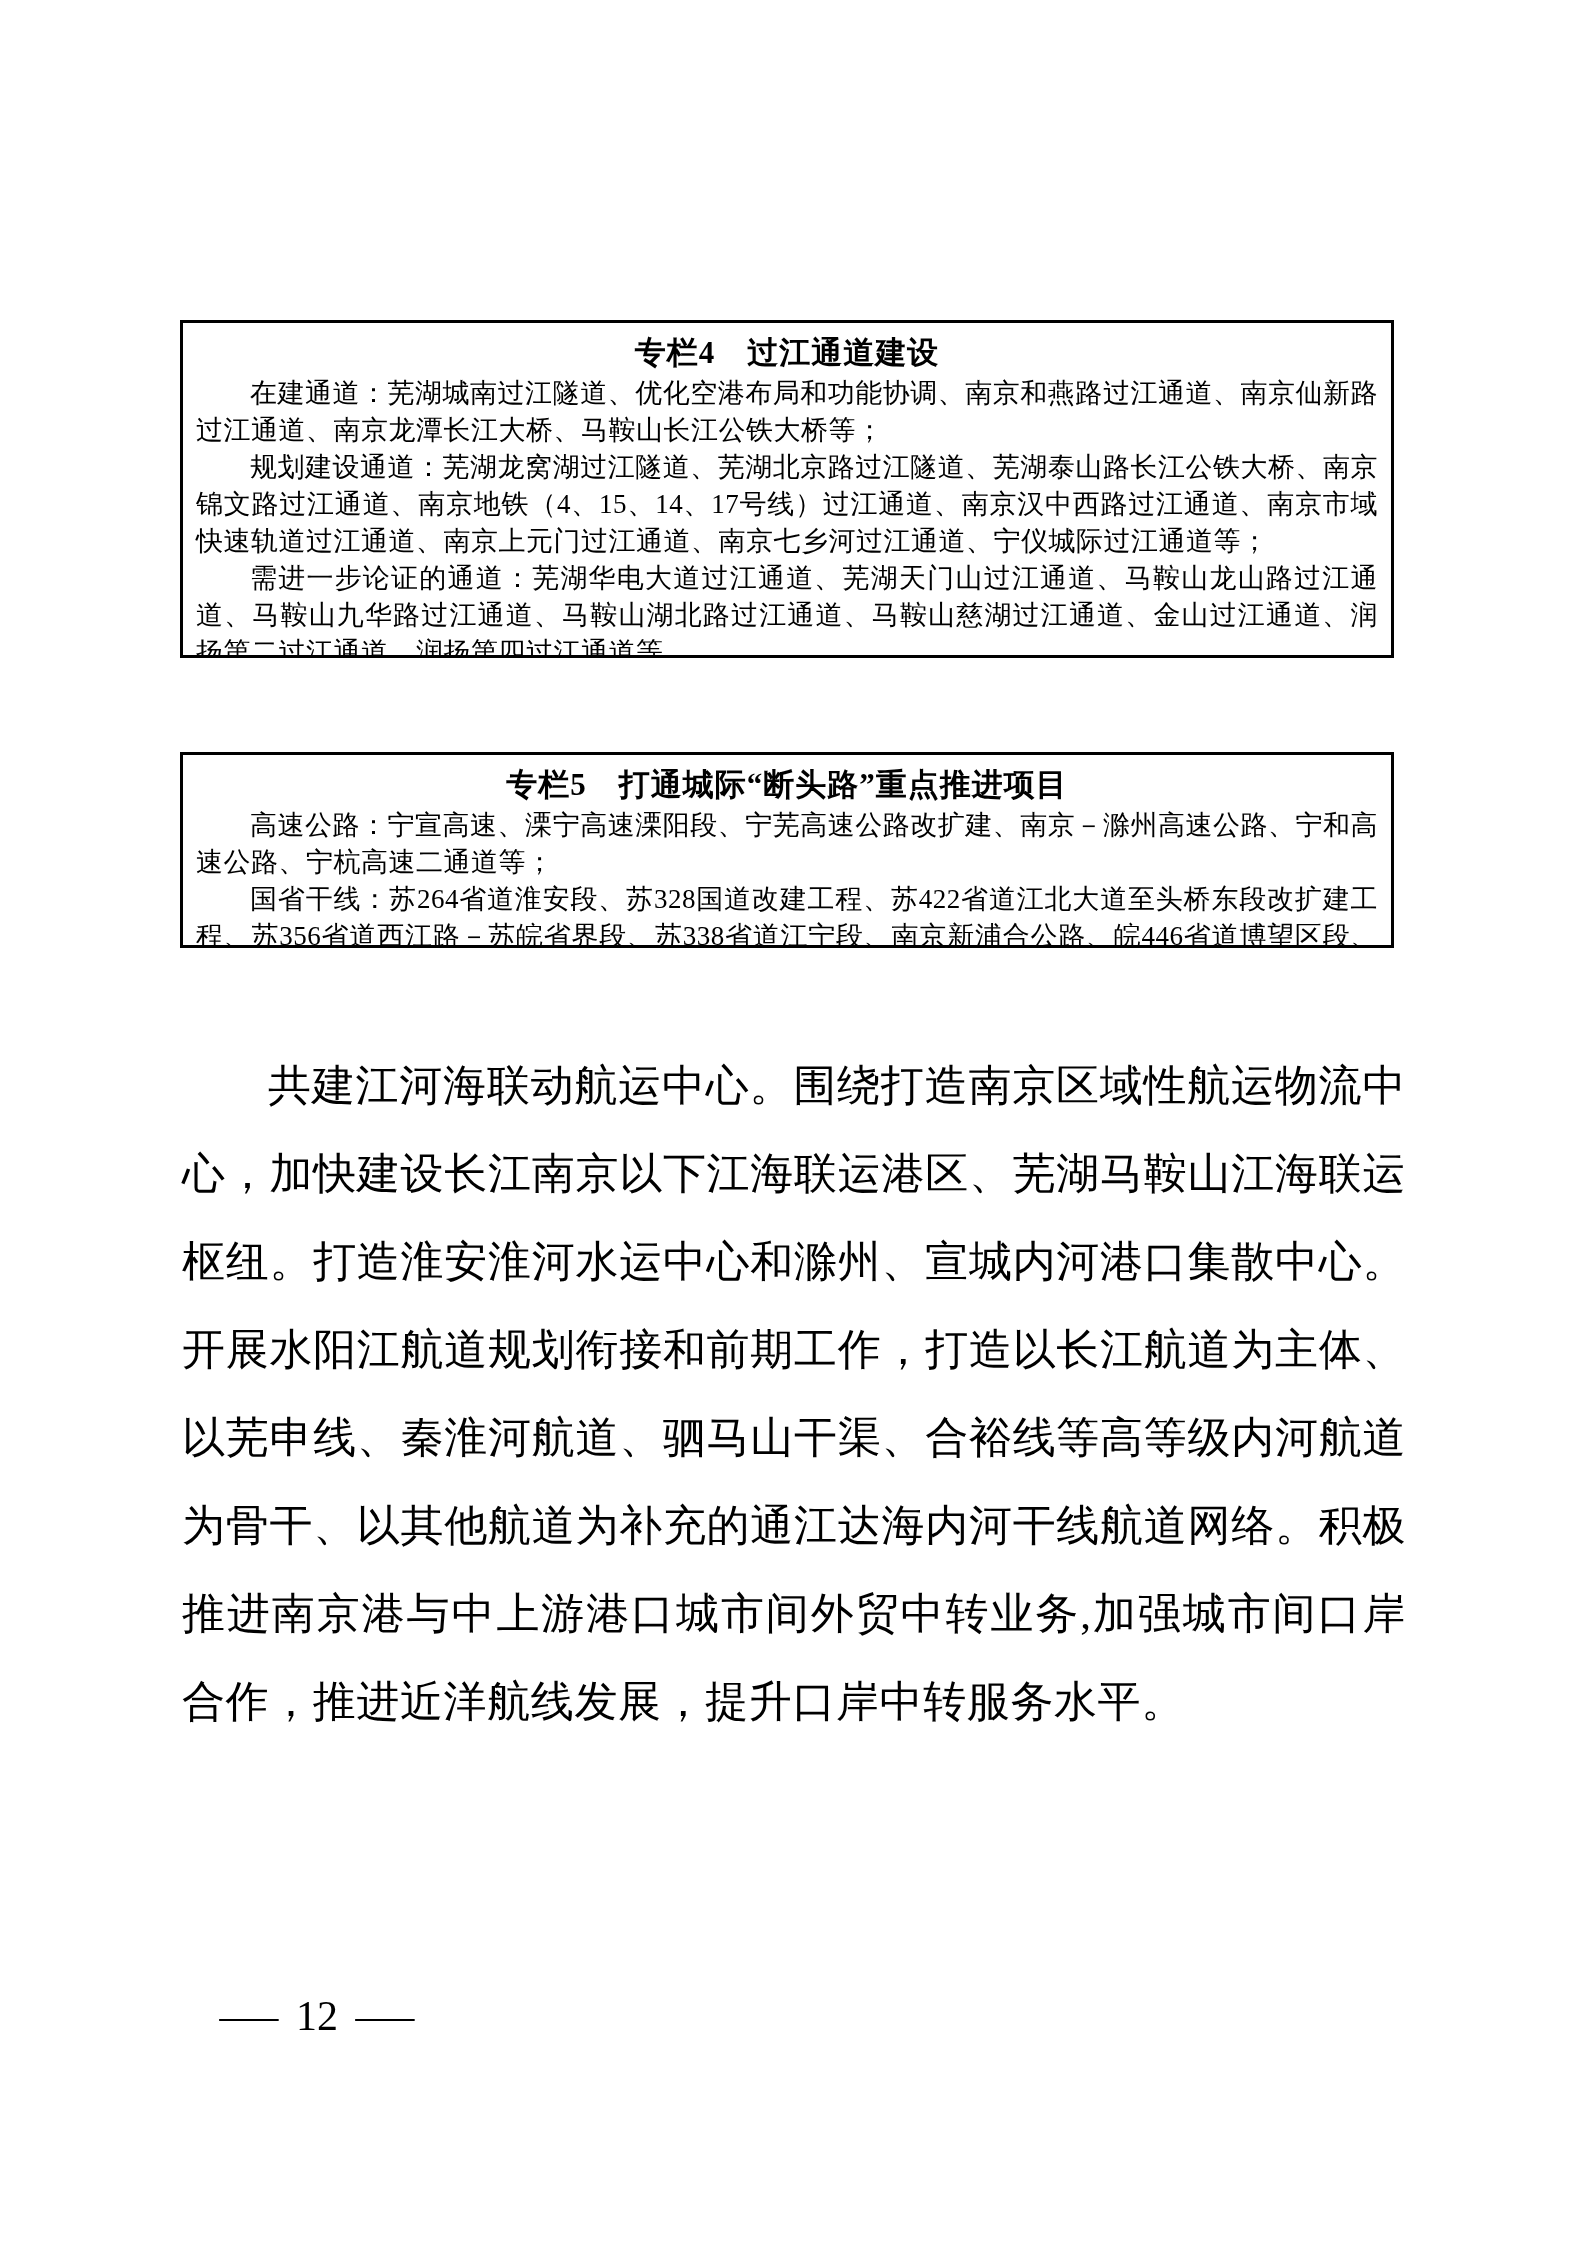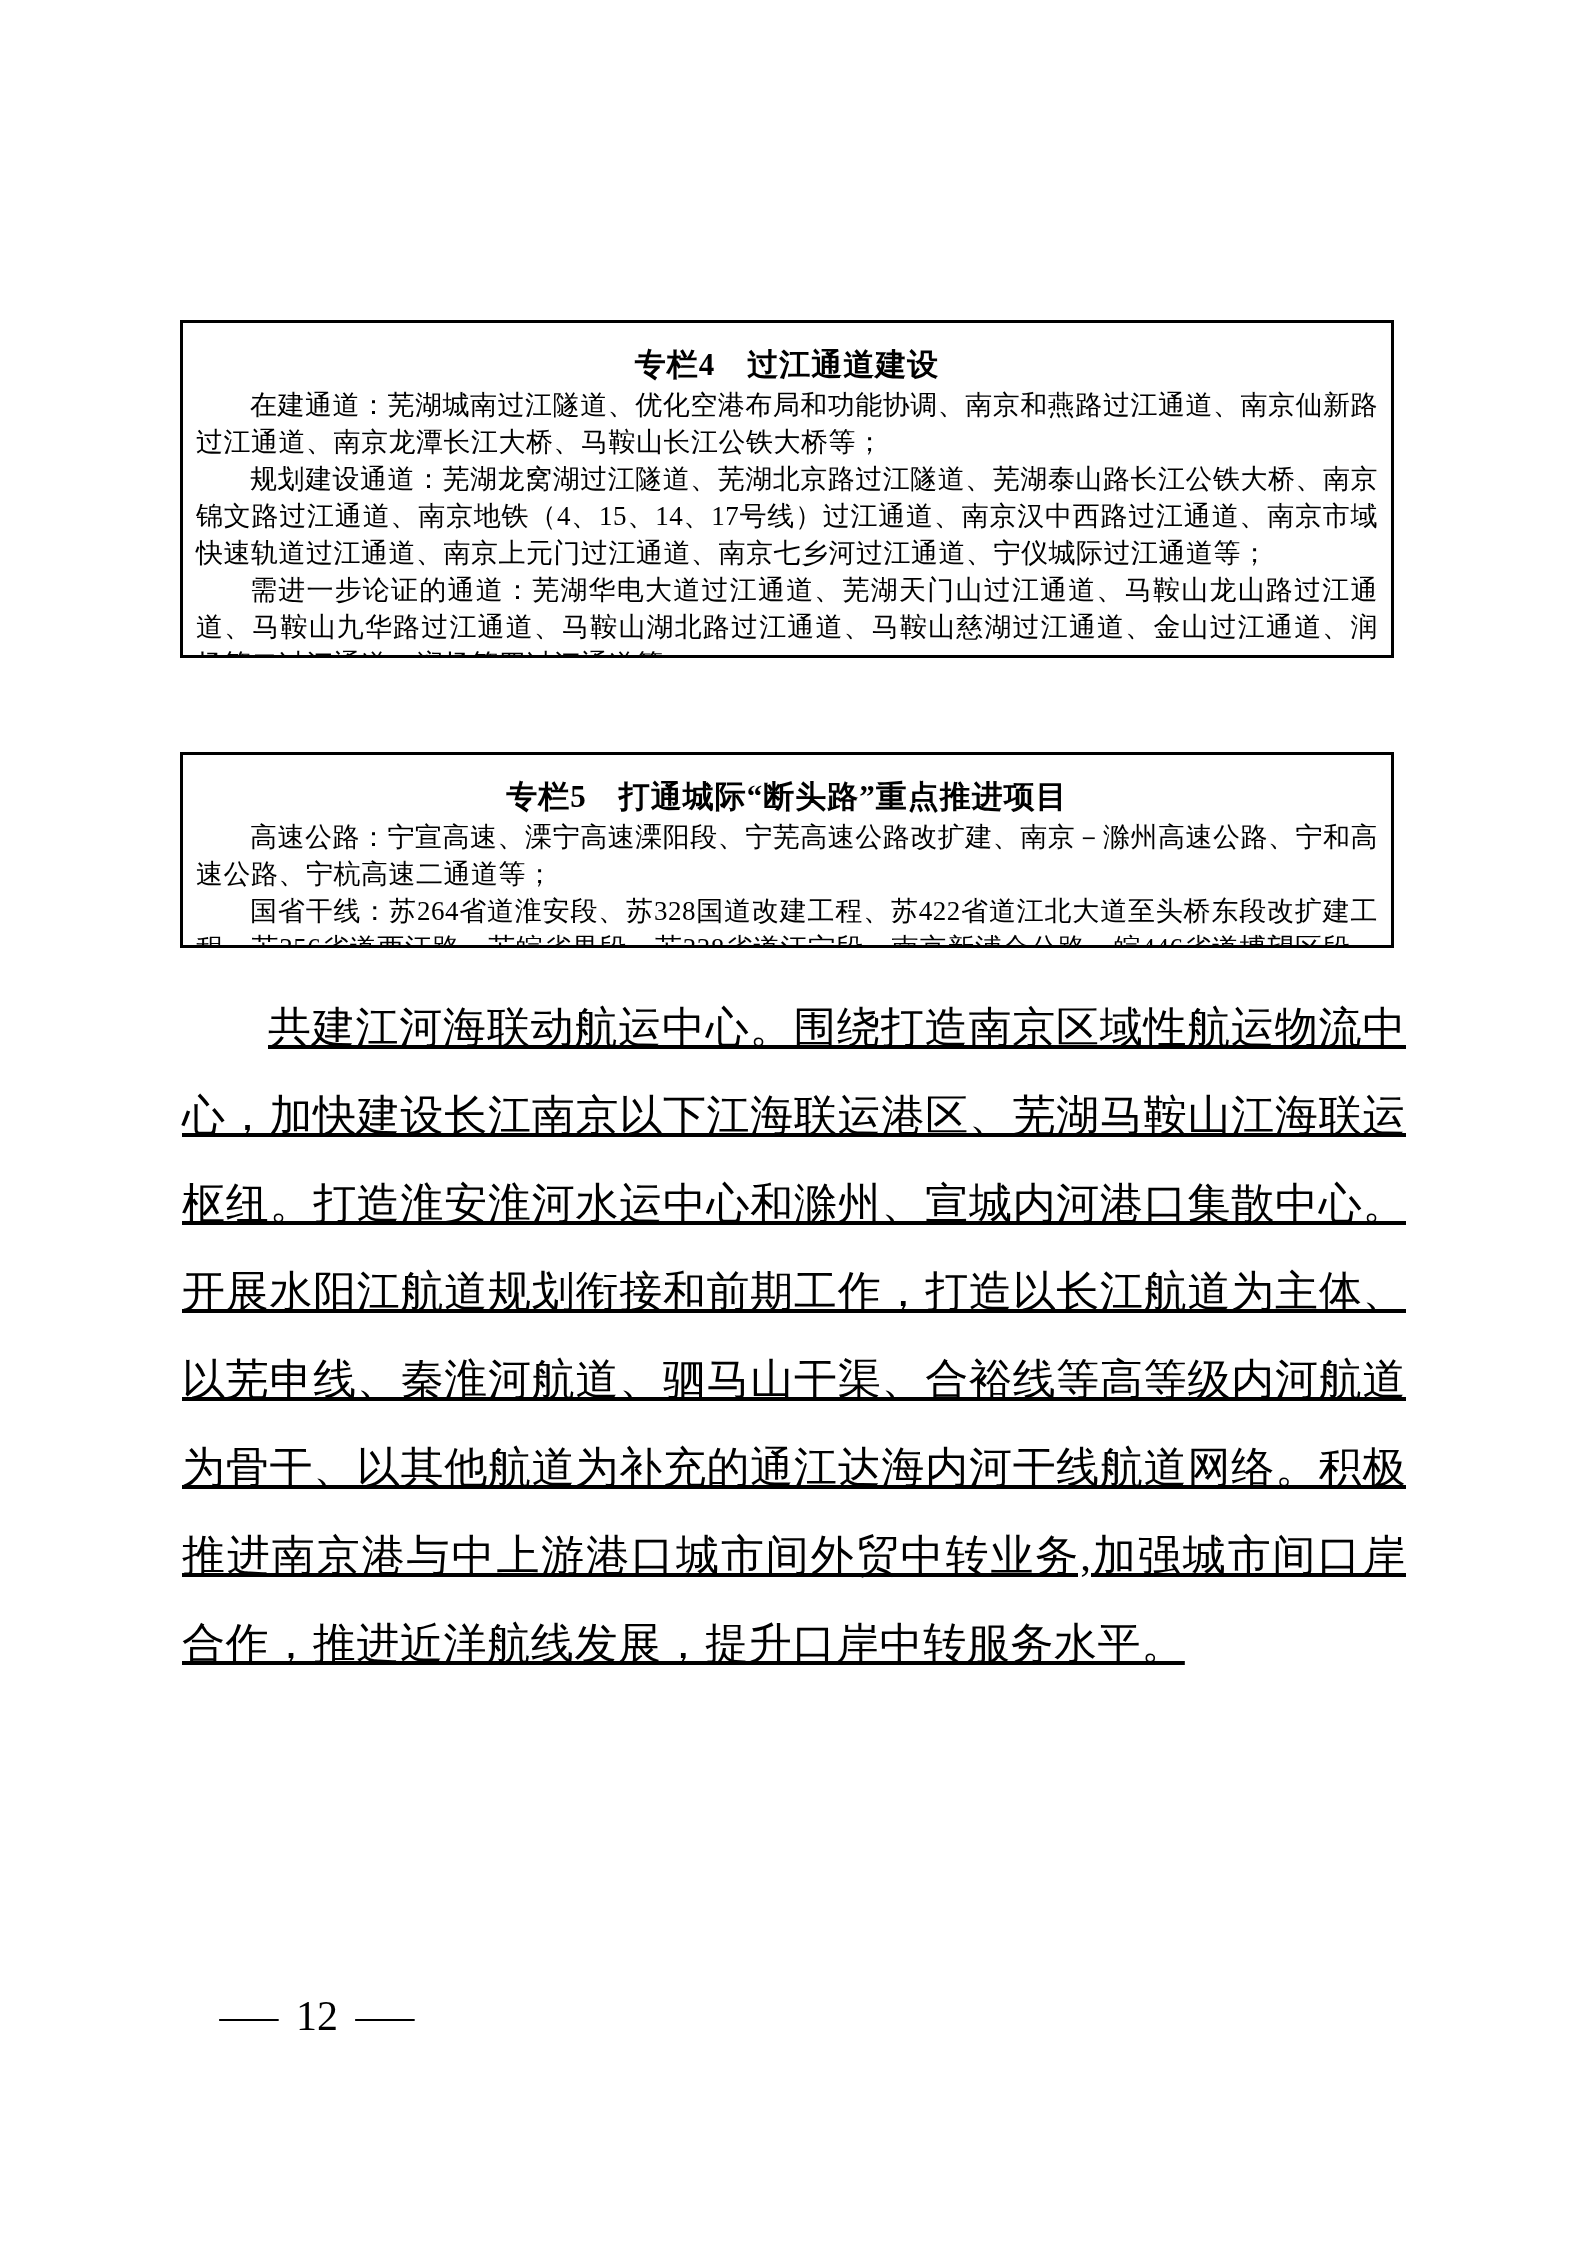--- a/index.html
+++ b/index.html
@@ -13,21 +13,21 @@
     font-family: "Liberation Serif", "DejaVu Serif", serif;
     overflow: hidden;
   }
   
   .column-box {
     position: absolute;
     left: 180px;
     width: 1214px;
     border: 3px solid #000000;
     background: #ffffff;
-    padding: 20px 13px 4px 13px;
+    padding: 8px 13px 4px 13px;
     overflow: hidden;
   }
   #box4 { top: 320px; height: 338px; }
   #box5 { top: 752px; height: 196px; }
   .box-title {
     text-align: center;
     font-weight: bold;
     font-size: 31px;
     line-height: 44px;
     letter-spacing: 1px;
@@ -37,24 +37,23 @@
     font-size: 27px;
     line-height: 37px;
     letter-spacing: 0.5px;
     text-align: justify;
     text-indent: 2em;
     word-break: break-all;
   }
   
   .body-text {
     position: absolute;
-    top: 984px;
+    top: 1042px;
     left: 182px;
     width: 1224px;
-    text-decoration: underline;
   }
   .body-para {
     font-size: 43px;
     line-height: 88px;
     letter-spacing: 0.6px;
     text-align: justify;
     text-indent: 2em;
     word-break: break-all;
   }
   

